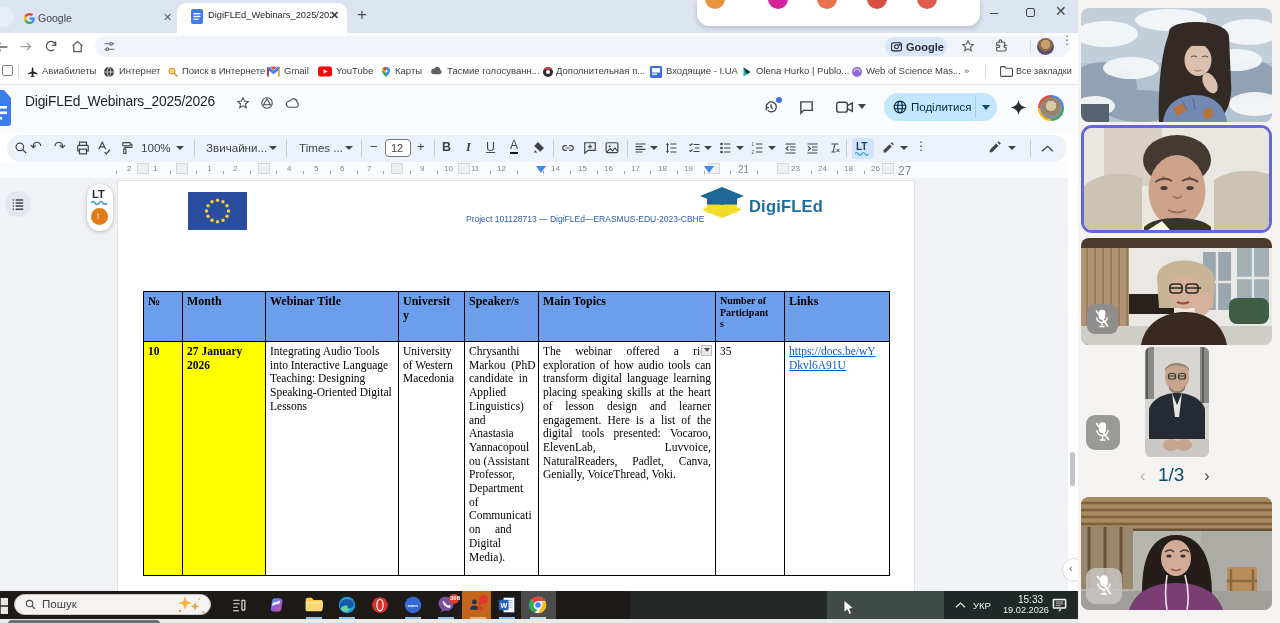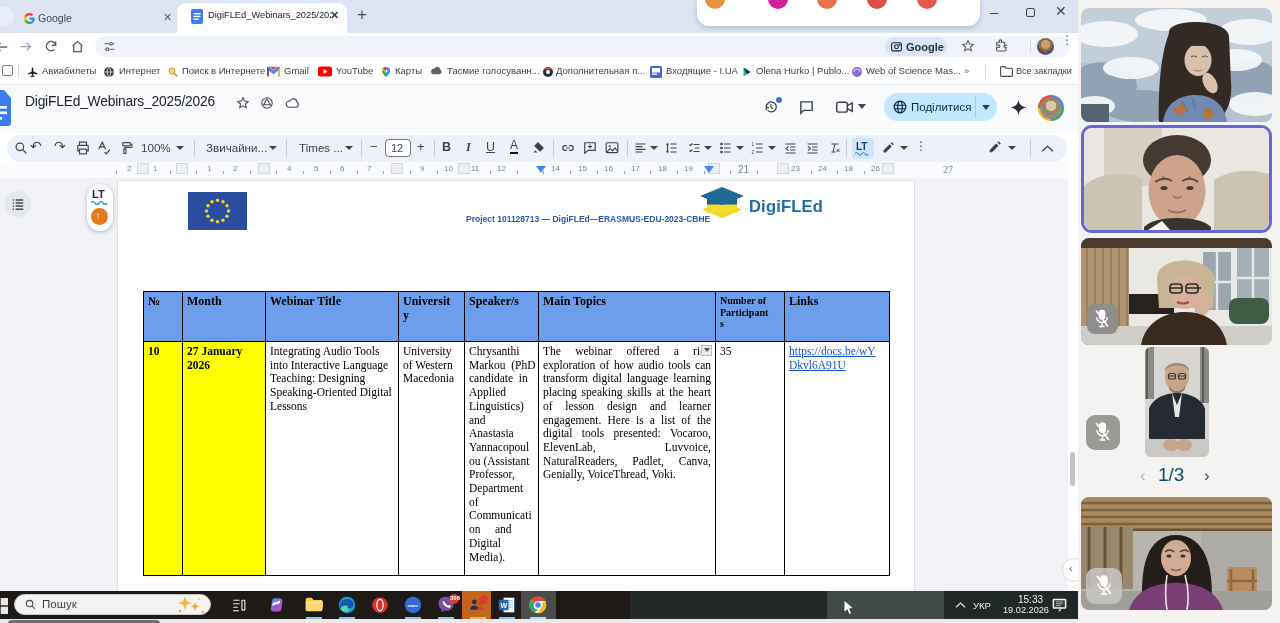--- a/index.html
+++ b/index.html
@@ -336,21 +336,21 @@
     <span class="abs" style="left:578px;top:2px;font-size:8px;color:#80868b;">15</span>
     <span class="abs" style="left:604px;top:2px;font-size:8px;color:#80868b;">16</span>
     <span class="abs" style="left:631px;top:2px;font-size:8px;color:#80868b;">17</span>
     <span class="abs" style="left:658px;top:2px;font-size:8px;color:#80868b;">18</span>
     <span class="abs" style="left:684px;top:2px;font-size:8px;color:#80868b;">19</span>
     <span class="abs" style="left:738px;top:2px;font-size:10px;color:#80868b;">21</span>
     <span class="abs" style="left:791px;top:2px;font-size:8px;color:#80868b;">23</span>
     <span class="abs" style="left:818px;top:2px;font-size:8px;color:#80868b;">24</span>
     <span class="abs" style="left:844px;top:2px;font-size:8px;color:#80868b;">18</span>
     <span class="abs" style="left:871px;top:2px;font-size:8px;color:#80868b;">26</span>
-    <span class="abs" style="left:943px;top:2px;font-size:10px;color:#80868b;font-family:Liberation Serif, serif;">27</span>
+    <span class="abs" style="left:898px;top:2px;font-size:12px;color:#80868b;">27</span>
     <i class="abs" style="left:116.2px;top:9px;width:1px;height:3px;background:#9aa0a6;"></i>
     <i class="abs" style="left:142.9px;top:9px;width:1px;height:3px;background:#9aa0a6;"></i>
     <i class="abs" style="left:169.6px;top:9px;width:1px;height:3px;background:#9aa0a6;"></i>
     <i class="abs" style="left:196.3px;top:9px;width:1px;height:3px;background:#9aa0a6;"></i>
     <i class="abs" style="left:223.0px;top:9px;width:1px;height:3px;background:#9aa0a6;"></i>
     <i class="abs" style="left:249.7px;top:9px;width:1px;height:3px;background:#9aa0a6;"></i>
     <i class="abs" style="left:276.4px;top:9px;width:1px;height:3px;background:#9aa0a6;"></i>
     <i class="abs" style="left:303.1px;top:9px;width:1px;height:3px;background:#9aa0a6;"></i>
     <i class="abs" style="left:329.8px;top:9px;width:1px;height:3px;background:#9aa0a6;"></i>
     <i class="abs" style="left:356.5px;top:9px;width:1px;height:3px;background:#9aa0a6;"></i>
@@ -420,21 +420,21 @@
           <circle cx="39" cy="24.3" r="1.7"></circle>
           <circle cx="35" cy="28.3" r="1.7"></circle>
           <circle cx="29.5" cy="29.8" r="1.7"></circle>
           <circle cx="24" cy="28.3" r="1.7"></circle>
           <circle cx="20" cy="24.3" r="1.7"></circle>
           <circle cx="18.5" cy="19" r="1.7"></circle>
           <circle cx="20" cy="13.7" r="1.7"></circle>
           <circle cx="24" cy="9.7" r="1.7"></circle>
       </g>
     </svg>
-    <div class="abs" style="left:349px;top:34px;font-size:8.5px;font-weight:700;color:#2d5aa8;">Project 101128713 — DigiFLEd—ERASMUS-EDU-2023-CBHE</div>
+    <div class="abs" style="left:349px;top:34px;font-size:8.5px;font-weight:400;color:#2d5aa8;">Project 101128713 — DigiFLEd—ERASMUS-EDU-2023-CBHE</div>
 
     <svg class="abs" style="left:581px;top:7px" width="48" height="34" viewBox="0 0 48 34">
       <polygon points="24,14 44,22.5 24,31 4,22.5" fill="#f0d820"></polygon>
       <rect x="9" y="17" width="30" height="9" fill="#f2dc2e"></rect>
       <rect x="9" y="9" width="30" height="8.5" fill="#1d6391"></rect>
       <polygon points="24,0 46,9 24,18 2,9" fill="#1f6998"></polygon>
     </svg>
     <span class="abs" style="left:632px;top:17px;font-size:16.5px;font-weight:800;color:#1b6da3;letter-spacing:0.2px;">DigiFLEd</span>
 
 

